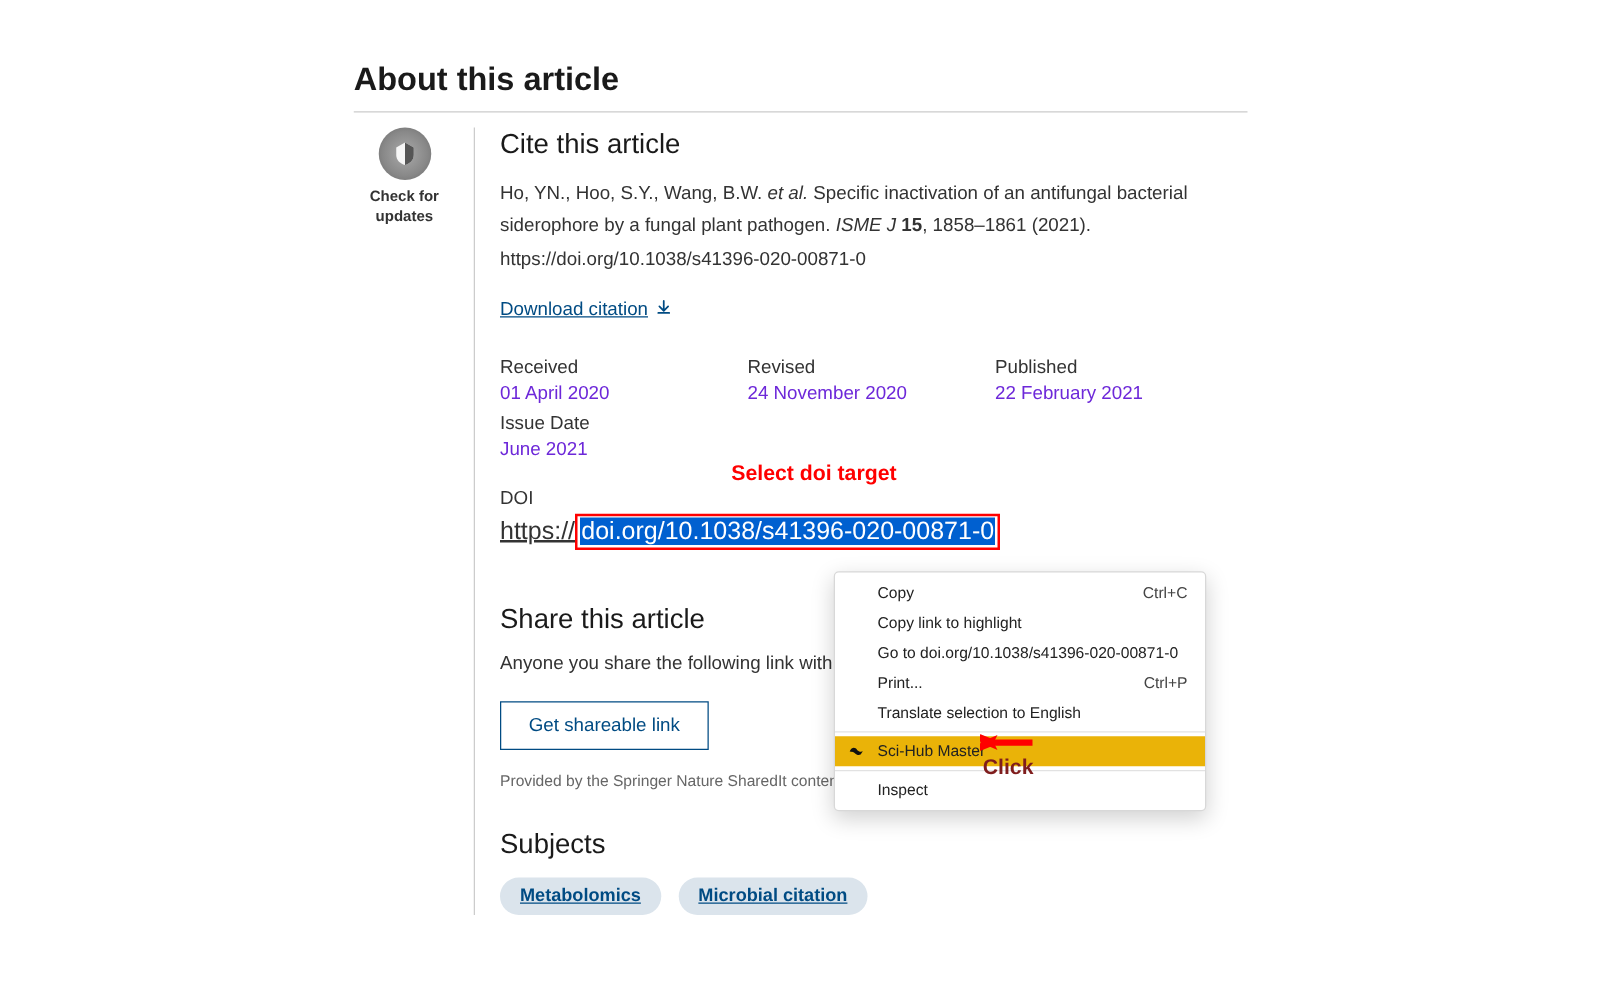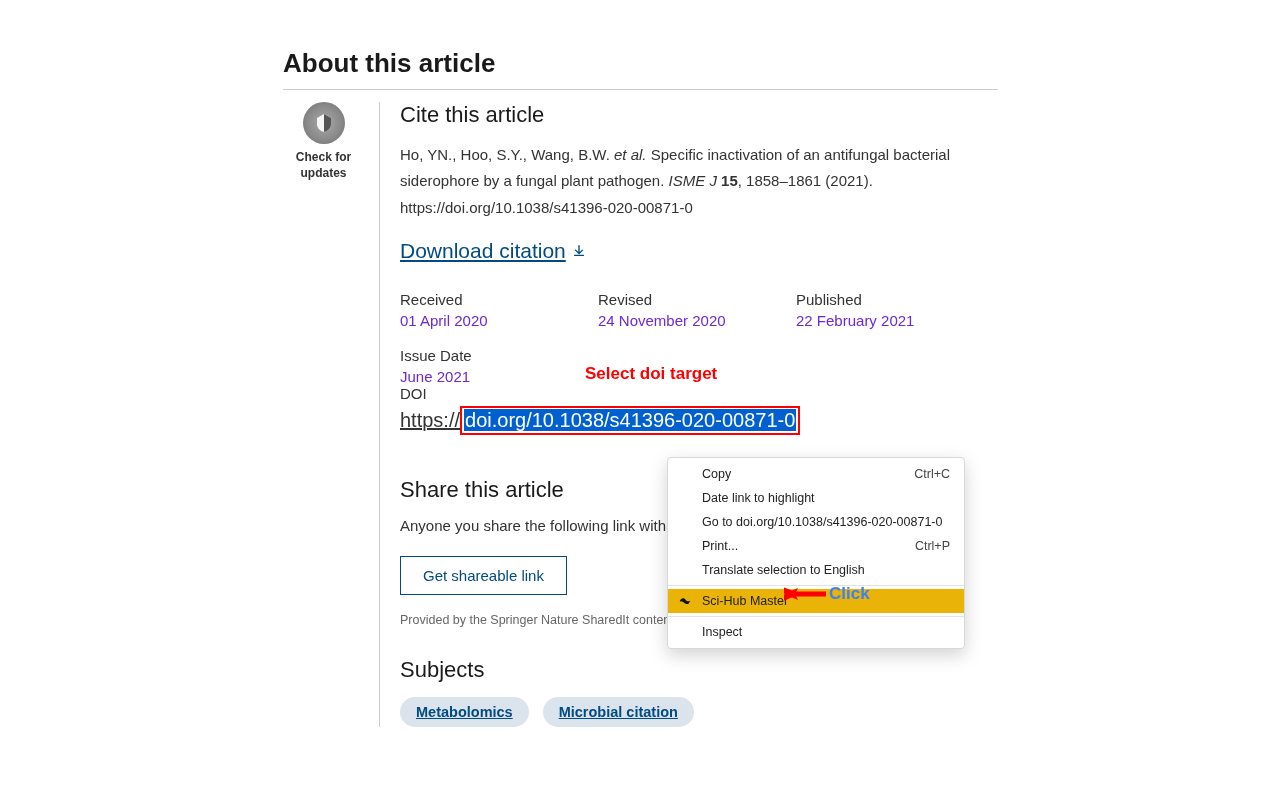--- a/index.html
+++ b/index.html
@@ -10,23 +10,23 @@
     .two-col { display: flex; }
     .left-col { width: 96px; text-align: center; padding-right: 15px; }
     .check-updates-icon { width: 42px; height: 42px; border-radius: 50%; background: radial-gradient(circle at 50% 50%, #aaa 0%, #888 60%, #666 100%); margin: 0 auto 6px auto; position: relative; display:flex; align-items:center; justify-content:center; }
     .check-updates-icon svg { width: 24px; height: 24px; }
     .check-updates-text { font-size: 12px; font-weight: 700; color: #333; line-height: 1.3; }
     .right-col { border-left: 1px solid #ccc; padding-left: 20px; flex: 1; }
     h3.subsection { font-size: 22px; font-weight: 400; color: #1a1a1a; margin-bottom: 14px; }
     .citation { font-size: 15px; line-height: 1.75; color: #333; margin-bottom: 18px; }
     .citation em { font-style: italic; }
     .citation b { font-weight: 700; }
-    .download-link { color: #004b83; text-decoration: underline; font-size: 21px; display: inline-flex; align-items: center; gap: 6px; margin-bottom: 28px; }
+    .download-link { color: #004b83; text-decoration: underline; font-size: 15px; display: inline-flex; align-items: center; gap: 6px; margin-bottom: 28px; }
     .download-link svg { width: 14px; height: 14px; }
-    .dates-grid { display: grid; grid-template-columns: 198px 198px 198px; row-gap: 18px; }
+    .dates-grid { display: grid; grid-template-columns: 198px 198px 198px; row-gap: 7px; margin-bottom: 22px; }
     .date-block .label { font-size: 15px; color: #333; margin-bottom: 4px; }
     .date-block .value { font-size: 15px; color: #6d28d9; }
     .doi-row { font-size: 15px; color: #333; position: relative; }
     .doi-label { margin-bottom: 4px; }
     .doi-value { font-size: 20px; text-decoration: underline; }
     .doi-prefix { color: #333; }
     .doi-highlight-box { display: inline-block; border: 2px solid #f00; padding: 1px 2px; vertical-align: baseline; }
     .doi-selected { background: #0060d0; color: #fff; padding: 0 1px; }
     .annotation-select { position: absolute; left: 185px; top: -21px; color: #f00; font-weight: 700; font-size: 17px; white-space: nowrap; }
     .share-section { margin-top: 42px; }
@@ -40,21 +40,21 @@
     
     .context-menu { position: absolute; left: 667px; top: 457px; width: 298px; background: #fff; border: 1px solid #d8d8d8; border-radius: 4px; box-shadow: 0 6px 18px rgba(0,0,0,0.18); font-size: 12.5px; color: #222; padding: 4px 0; }
     .cm-item { display: flex; align-items: center; padding: 5px 14px 5px 34px; position: relative; white-space: nowrap; text-align: center; }
     .cm-item .shortcut { margin-left: auto; color: #444; }
     .cm-item.highlight { background: #eab308; }
     .cm-sep { border-top: 1px solid #e2e2e2; margin: 3px 0; }
     .cm-icon { position: absolute; left: 9px; top: 50%; transform: translateY(-50%); width: 16px; height: 16px; display:flex; align-items:center; justify-content:center; }
     .cm-icon svg { width: 14px; height: 14px; }
 
     
-    .click-arrow { position: absolute; left: 784px; top: 584px; color: #3b82f6; font-weight: 700; font-size: 17px; display:flex; align-items:center; pointer-events:none; }
+    .click-arrow { position: absolute; left: 784px; top: 584px; color: #7f1d1d; font-weight: 700; font-size: 17px; display:flex; align-items:center; pointer-events:none;flex-direction:column; }
     .click-arrow svg { width: 44px; height: 20px; margin-right: 1px; }
   </style>
 </head>
 <body>
 
 <div class="container">
   <h2 class="section-title">About this article</h2>
   <hr class="hr">
   <div class="two-col">
     <div class="left-col">
@@ -126,21 +126,21 @@
     </div>
   </div>
 </div>
 
 <div class="context-menu">
   <div class="cm-item">
     <span>Copy</span>
     <span class="shortcut">Ctrl+C</span>
   </div>
   <div class="cm-item">
-    <span>Date link to highlight</span>
+    <span>Copy link to highlight</span>
   </div>
   <div class="cm-item">
     <span>Go to doi.org/10.1038/s41396-020-00871-0</span>
   </div>
   <div class="cm-item">
     <span>Print...</span>
     <span class="shortcut">Ctrl+P</span>
   </div>
   <div class="cm-item">
     <span>Translate selection to English</span>

